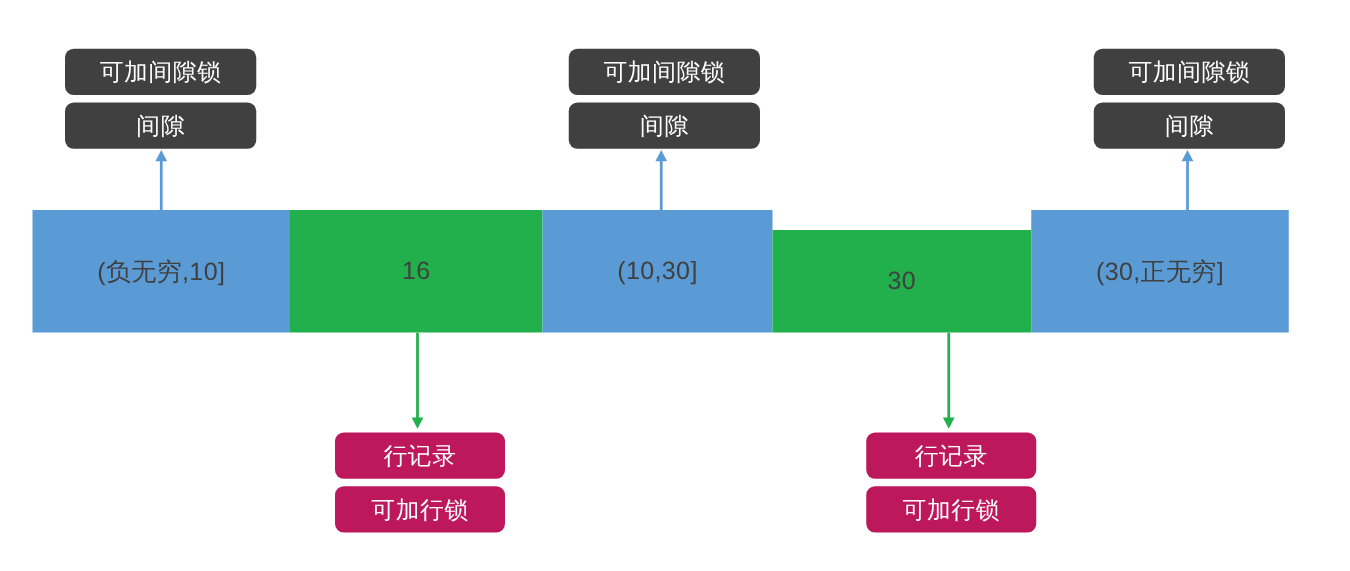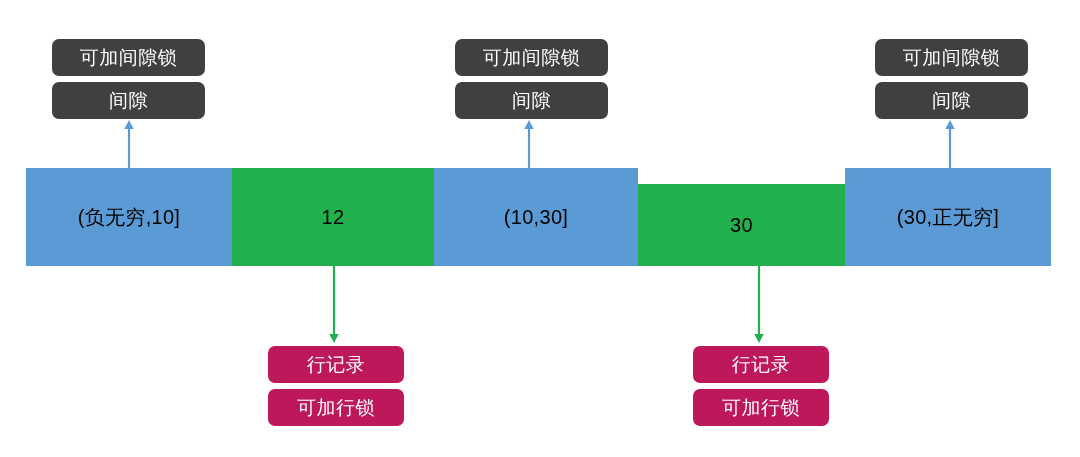--- a/index.html
+++ b/index.html
@@ -25,33 +25,33 @@
     top: 168px;
     width: 1025px;
     height: 98px;
     display: flex;
     box-sizing: border-box;
   }
   .seg {
     display: flex;
     align-items: center;
     justify-content: center;
-    color: #000000;
+    color: #404040;
     font-size: 20px;
     letter-spacing: 0.3px;
     box-sizing: border-box;
     white-space: nowrap;
   }
   .seg.gap   { background: #5b9bd5; }
   .seg.row   { background: #21b04b; }
 
   
   .w206 { width: 206px; }
   .w202 { width: 202px; }
-  .w204 { width: 204px; text-align: right; }
+  .w204 { width: 184px; text-align: right; }
   .w207 { width: 207px; margin-top: 16px; }
   .w206b { width: 206px; }
 
   
   .pill {
     position: absolute;
     height: 37px;
     border-radius: 7px;
     display: flex;
     align-items: center;
@@ -98,21 +98,21 @@
   <div class="pill blue" style="left:875px; top:82px; width:153px;">间隙</div>
   <div class="arrow" style="left:942px; top:119px;">
     <svg width="16" height="50" viewBox="0 0 16 50">
       <line x1="8" y1="49" x2="8" y2="8" stroke="#5b9bd5" stroke-width="2.2"></line>
       <polygon points="8,1 3.3,10 12.7,10" fill="#5b9bd5"></polygon>
     </svg>
   </div>
 
   <div class="range-bar">
     <div class="seg gap w206">(负无穷,10]</div>
-    <div class="seg row w202">12</div>
+    <div class="seg row w202">16</div>
     <div class="seg gap w204">(10,30]</div>
     <div class="seg row w207">30</div>
     <div class="seg gap w206b">(30,正无穷]</div>
   </div>
 
   <div class="arrow" style="left:326px; top:266px;">
     <svg width="16" height="78" viewBox="0 0 16 78">
       <line x1="8" y1="0" x2="8" y2="70" stroke="#21b04b" stroke-width="2.2"></line>
       <polygon points="8,77 3.3,68 12.7,68" fill="#21b04b"></polygon>
     </svg>

